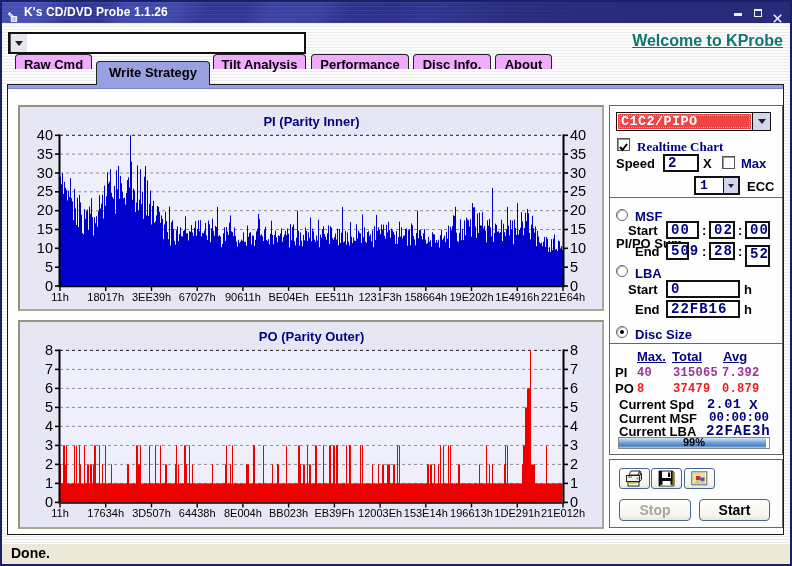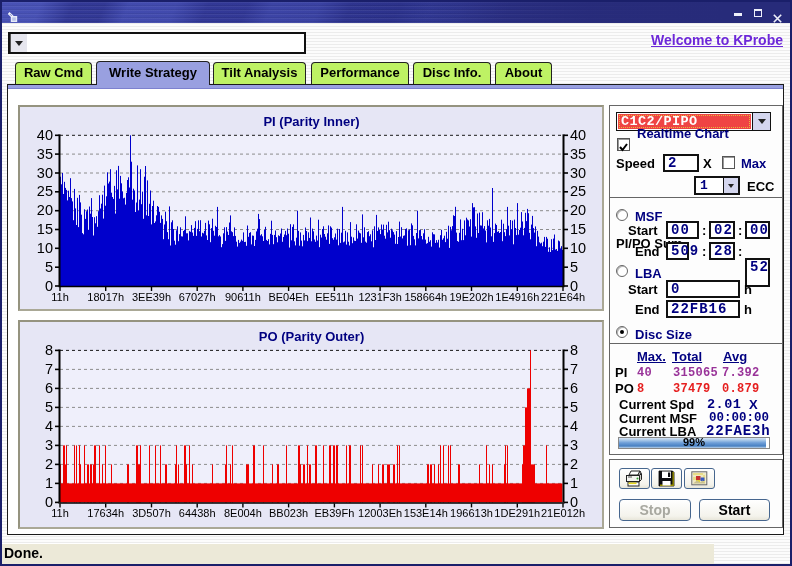--- a/index.html
+++ b/index.html
@@ -13,50 +13,51 @@
     linear-gradient(112deg, rgba(105,120,225,0.30) 0 5%, rgba(25,30,110,0.20) 9% 13%, rgba(95,110,220,0.25) 16% 22%, rgba(30,35,125,0.18) 26% 31%, rgba(85,100,210,0.20) 34% 40%, rgba(25,30,115,0.14) 44% 50%, rgba(75,90,200,0.12) 54% 58%, transparent 64%),
     repeating-linear-gradient(180deg, rgba(255,255,255,0.07) 0 1px, rgba(0,0,0,0.0) 1px 3px, rgba(0,0,25,0.10) 3px 4px),
     linear-gradient(90deg,#3a41a2 0%,#363c9a 35%,#2d338c 55%,#292d80 75%,#272b7a 100%);
   color:#fff; }
 #title-text { left:22px; top:3px; font-size:12px; font-weight:bold; letter-spacing:0.1px; color:#fff; }
 #combo-main { left:8px; top:32px; width:298px; height:22px; background:#fff;
   border:2px solid #111; display:flex; align-items:center; }
 #combo-main .txt { font-family:"Liberation Mono",monospace; font-size:11px; padding-left:9px; flex:1; white-space:nowrap; overflow:hidden; }
 #combo-main .btn { width:17px; height:18px; background:#e6e6ee; border-left:1px solid #555; display:flex; align-items:center; justify-content:center; }
 .arrow { width:0; height:0; border-left:4px solid transparent; border-right:4px solid transparent; border-top:5px solid #222; }
-#link { right:9px; top:32px; font-size:14px; font-weight:bold; color:#6d28d9; text-decoration:underline; }
-.tab { position:absolute; top:62px; height:22px; border:1px solid #222; border-bottom:none;
-  border-radius:4px 4px 0 0; background:#bef264; font-size:13px; font-weight:bold;
+#link { right:9px; top:32px; font-size:16px; font-weight:bold; color:#0f766e; text-decoration:underline; }
+.tab { position:absolute; top:54px; height:15px; border:1px solid #222; border-bottom:none;
+  border-radius:4px 4px 0 0; background:#f0abfc; font-size:13px; font-weight:bold;
   text-align:center; line-height:19.5px; color:#000; }
 .tab.active { background:#99a0e0; top:61px; height:24px; line-height:22px; z-index:5; }
 #tabpage { left:7px; top:84px; width:777px; height:451px; background:#fff; border:1px solid #1a1a1a; }
 #tabband { left:8px; top:85px; width:775px; height:4px; background:#99a0e0; border-bottom:1px solid #7c81cf; }
 .panel { position:absolute; background:#e6e6f5; border:2px solid #95937f; border-right-color:#aaa896; border-bottom-color:#aaa896; }
 .rbox { position:absolute; left:609px; width:174px; background:#fdfdfd; border:1px solid #666; }
 .lbl { position:absolute; font-size:13px; font-weight:bold; white-space:nowrap; }
 .mono { font-family:"Liberation Mono",monospace; }
 .ibox { position:absolute; background:#fff; border:2px solid #111; color:#000080;
   font-family:"Liberation Mono",monospace; font-weight:bold; font-size:14px; letter-spacing:1px; padding-left:3px; line-height:15px; }
 .cb { position:absolute; width:13px; height:13px; background:#fff; border:1px solid #555;
   box-shadow:inset 1px 1px 0 #999; }
 .radio { position:absolute; width:12px; height:12px; background:#fff; border:1px solid #666; border-radius:50%; box-shadow:inset 1px 1px 0 #b8b8b8; }
 .xpbtn { position:absolute; background:linear-gradient(180deg,#ffffff 0%,#f4f3ec 80%,#e8e6da 100%);
   border:1px solid #46668e; border-radius:3px; display:flex; align-items:center; justify-content:center; }
-#statusbar { left:2px; top:543px; width:712px; height:21px; background:#ece9d8;
-  border-top:1px solid #fff; font-size:14px; font-weight:bold; line-height:19px; padding-left:2px; }
+#statusbar { left:2px; top:543px; width:788px; height:21px; background:#ece9d8;
+  border-top:1px solid #fff; font-size:14px; font-weight:bold; line-height:19px; padding-left:9px; }
 </style></head>
 <body>
 <div id="frame" class="abs"></div>
 <div id="titlebar" class="abs">
   <div class="abs" style="left:6px;top:6px;"><svg width="10" height="10" viewBox="0 0 10 10">
 <rect x="2.8" y="4" width="6.4" height="6" fill="#e6eaf8"></rect>
 <rect x="4.2" y="5.4" width="3.6" height="3.4" fill="#b9c2e8"></rect>
 <path d="M0.6 1 L4.6 4.8" stroke="#f0f3fc" stroke-width="2.6"></path>
 <path d="M2.2 2.4 L3.4 3.6" stroke="#394099" stroke-width="0.9"></path>
 </svg></div>
+  <div id="title-text" class="abs">K's CD/DVD Probe 1.1.26</div>
   <div class="abs" style="right:48px;top:11px;width:8px;height:3px;background:#eef0fa;"></div>
   <div class="abs" style="right:28px;top:7px;width:8px;height:8px;border:1.3px solid #eef0fa;border-top-width:2.3px;"></div>
   <div class="abs" style="right:8px;top:7px;"><svg width="9" height="9" viewBox="0 0 9 9">
         <path d="M0.8 0.8 L8.2 8.2 M8.2 0.8 L0.8 8.2" stroke="#eef0fa" stroke-width="1.6"></path>
       </svg></div>
 </div>
 
 <div id="combo-main" class="abs">
     <div class="btn">
       <div class="arrow"></div>
@@ -238,21 +239,21 @@
 
 <div class="abs" style="left:616px;top:112px;width:155px;height:19px;border:1px solid #111;background:#fff;display:flex;">
   <div style="flex:1;margin:1px;background:#ef4444;outline:1px dotted #e8b83c;outline-offset:-2px;color:#fff;font-weight:bold;font-size:13.5px;font-family:'Liberation Mono',monospace;line-height:15px;padding-left:3px;letter-spacing:0.4px;">C1C2/PIPO</div>
   <div style="width:18px;background:#d4d6ee;border-left:1px solid #111;display:flex;align-items:center;justify-content:center;">
       <div class="arrow"></div>
     </div>
 </div>
 <div class="cb" style="left:617px;top:138px;"><svg width="11" height="11" viewBox="0 0 11 11">
       <path d="M2 5 L4.5 8 L9 2" stroke="#000" stroke-width="2" fill="none"></path>
     </svg></div>
-<div class="lbl navy" style="left:637px;top:126px;">Realtime Chart</div>
+<div class="lbl navy" style="left:637px;top:139px;font-family:Liberation Serif, serif;">Realtime Chart</div>
 <div class="lbl" style="left:616px;top:156px;">Speed</div>
 <div class="ibox" style="left:663px;top:154px;width:36px;height:18px;">2</div>
 <div class="lbl" style="left:703px;top:156px;">X</div>
 <div class="cb" style="left:722px;top:156px;"></div>
 <div class="lbl navy" style="left:741px;top:156px;">Max</div>
 <div class="lbl" style="left:616px;top:196px;margin-top:40px;">PI/PO Sum</div>
 <div class="abs" style="left:694px;top:176px;width:46px;height:19px;border:2px solid #111;background:#fff;display:flex;">
   <div style="flex:1;color:#000080;font-weight:bold;font-size:13px;font-family:'Liberation Mono',monospace;line-height:16px;padding-left:4px;">1</div>
   <div style="width:15px;background:#d4d6ee;border-left:1px solid #111;display:flex;align-items:center;justify-content:center;">
       <div class="arrow" style="border-left-width:3.5px;border-right-width:3.5px;border-top-width:4.5px;"></div>
@@ -266,21 +267,21 @@
 <div class="ibox" style="left:666px;top:221px;width:33px;height:18px;">00</div>
 <div class="lbl" style="left:702px;top:223px;">:</div>
 <div class="ibox" style="left:709px;top:221px;width:26px;height:18px;">02</div>
 <div class="lbl" style="left:738px;top:223px;">:</div>
 <div class="ibox" style="left:745px;top:221px;width:25px;height:18px;">00</div>
 <div class="lbl" style="left:635px;top:244px;">End</div>
 <div class="ibox" style="left:666px;top:242px;width:23px;height:18px;">509</div>
 <div class="lbl" style="left:702px;top:244px;">:</div>
 <div class="ibox" style="left:709px;top:242px;width:26px;height:18px;">28</div>
 <div class="lbl" style="left:738px;top:244px;">:</div>
-<div class="ibox" style="left:745px;top:258px;width:25px;height:29px;">52</div>
+<div class="ibox" style="left:745px;top:245px;width:25px;height:22px;">52</div>
 <div class="radio" style="left:616px;top:265px;"></div>
 <div class="lbl navy" style="left:635px;top:266px;">LBA</div>
 <div class="lbl" style="left:628px;top:282px;">Start</div>
 <div class="ibox" style="left:666px;top:280px;width:74px;height:18px;">0</div>
 <div class="lbl" style="left:744px;top:282px;">h</div>
 <div class="lbl" style="left:635px;top:302px;">End</div>
 <div class="ibox" style="left:666px;top:300px;width:74px;height:18px;">22FB16</div>
 <div class="lbl" style="left:744px;top:302px;">h</div>
 <div class="radio" style="left:616px;top:326px;">
     <div style="position:absolute;left:3px;top:3px;width:4px;height:4px;border-radius:50%;background:#000;"></div>

